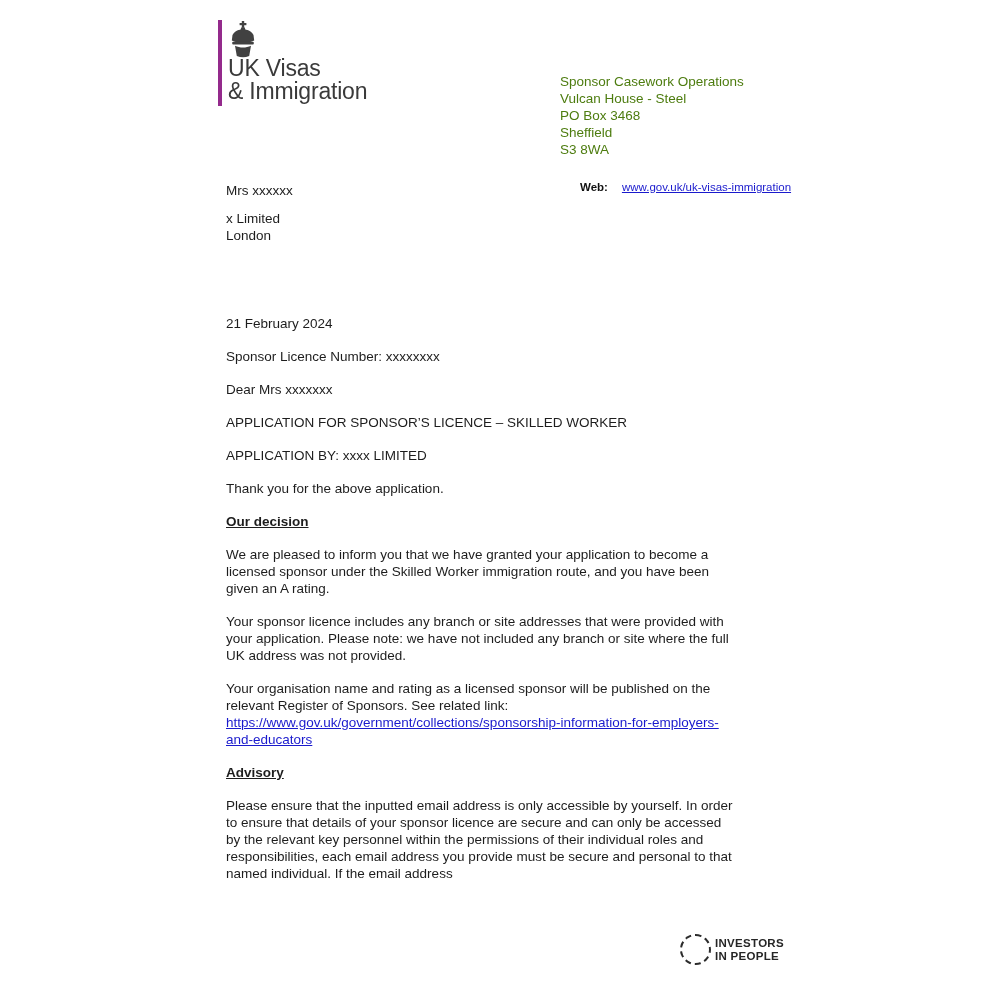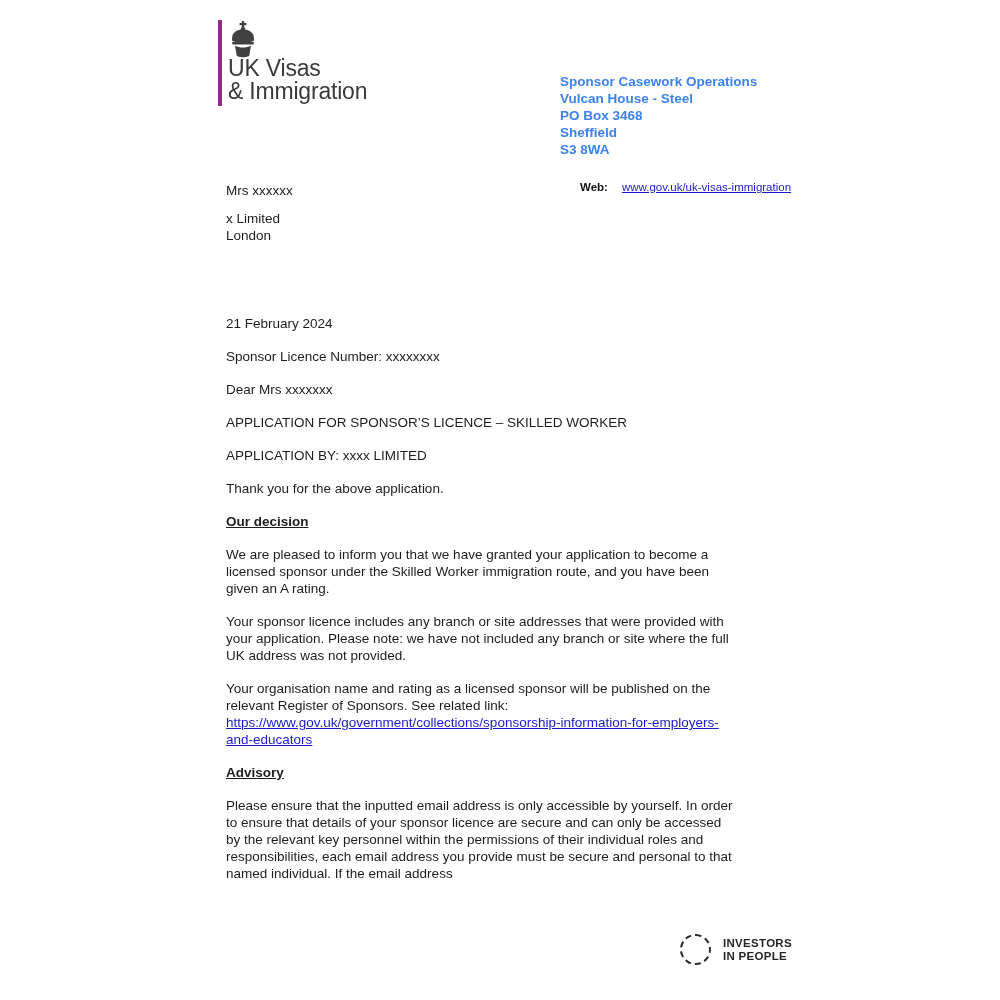--- a/index.html
+++ b/index.html
@@ -29,21 +29,21 @@
   .crown { position: absolute; left: 230px; top: 21px; }
   .brand-text {
     position: absolute; left: 228px; top: 57px;
     font-size: 23px; line-height: 23px; color: var(--brand-text);
     letter-spacing: -0.2px;
   }
 
   
   .office {
     position: absolute; left: 560px; top: 73px;
-    font-size: 13.5px; line-height: 17px; font-weight: bold; color: #3b82f6;
+    font-size: 13.5px; line-height: 17px; font-weight: normal; color: #4d7c0f;
   }
   .webline {
     position: absolute; left: 560px; top: 180px;
     font-size: 11.5px; line-height: 14px;
   }
   .weblabel { font-weight: bold; color: #111; margin-right: 14px; margin-left: 20px; }
   .weblink { color: var(--link); text-decoration: underline; }
 
   
   .recipient {
@@ -61,21 +61,21 @@
   .heading { font-weight: bold; text-decoration: underline; }
   .bodylink { color: var(--link); text-decoration: underline; display: block; }
 
   
   .footer-text {
     position: absolute; left: 226px; top: 941px;
     font-size: 12.5px; line-height: 16px; color: var(--footer-text);
   }
   .iip {
     position: absolute; left: 680px; top: 934px;
-    display: flex; align-items: center; gap: 12px;
+    display: flex; align-items: center; gap: 4px;
   }
   .wreath {
     width: 31px; height: 31px; border-radius: 50%;
     border: 2.5px dashed #2c2c2c;
   }
   .iip-text {
     font-size: 11.5px; line-height: 13px; font-weight: bold;
     letter-spacing: 0.3px; color: var(--iip-text);
   }
 </style>

